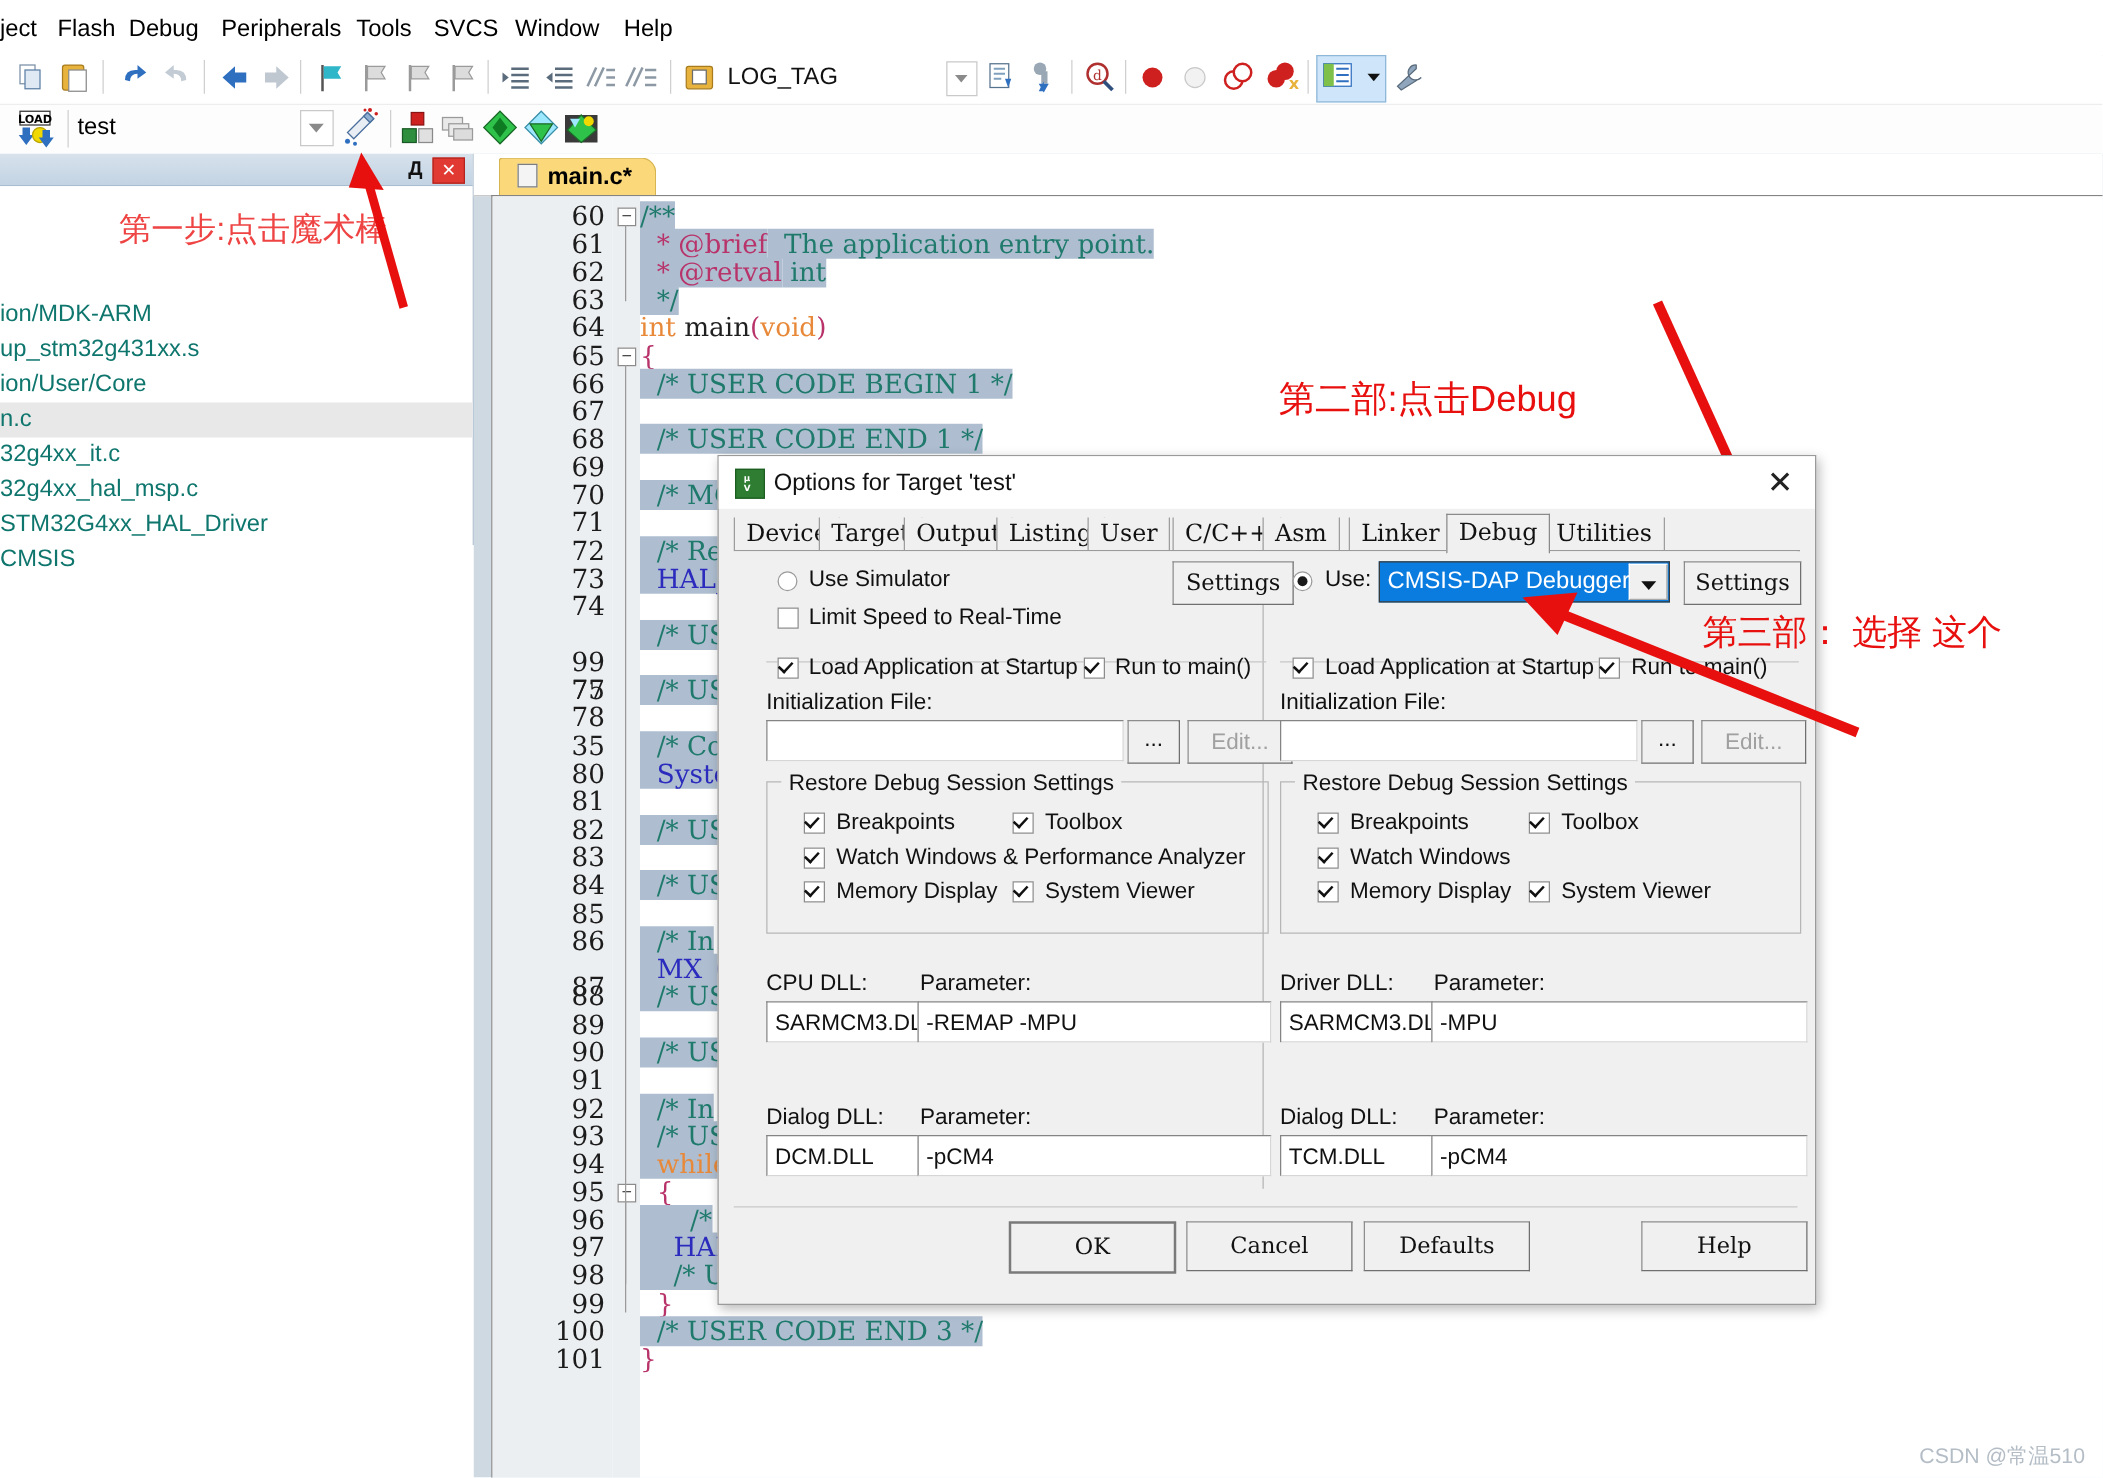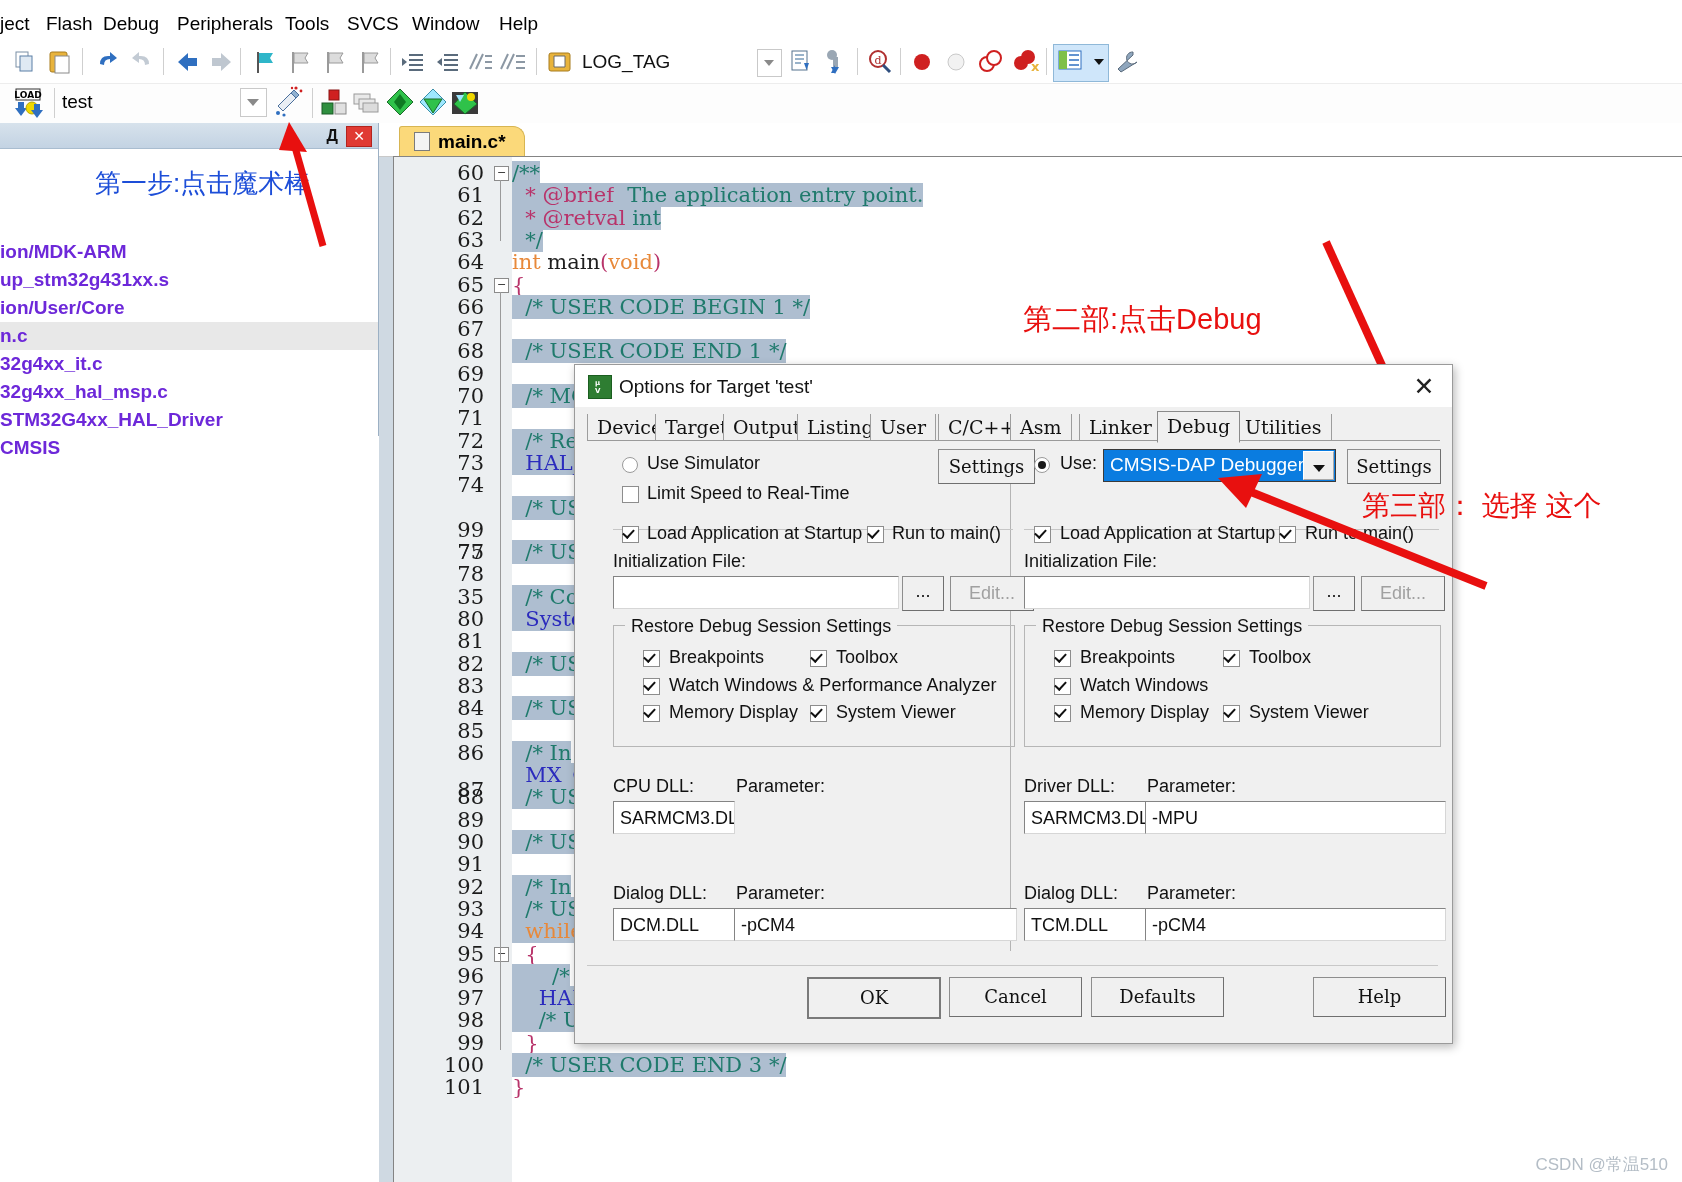--- a/index.html
+++ b/index.html
@@ -40,26 +40,26 @@
     background:linear-gradient(to bottom,#d7e2ec,#c3d3e3);
     border-bottom:1px solid #a9bdd0;
   }
   #pin-icon{position:absolute;right:40px;top:4px;font-size:16px;color:#111;font-weight:bold;}
   #close-box{
     position:absolute;right:6px;top:3px;width:24px;height:19px;background:#e03a33;
     color:#fff;font-size:14px;line-height:19px;text-align:center;border:1px solid #b3241e;
   }
   #proj-body{position:absolute;left:0;top:26px;width:378px;height:287px;background:#fff;}
   .tree-item{
-    position:absolute;left:0;font-size:19px;color:#6d28d9;white-space:nowrap;
-    height:28px;line-height:28px;width:378px;font-weight:bold;
+    position:absolute;left:0;font-size:19px;color:#0f766e;white-space:nowrap;
+    height:28px;line-height:28px;width:378px;
   }
   .tree-item.sel{background:#e8e8e8;}
   #step1-label{
-    position:absolute;left:95px;top:166px;font-size:26px;color:#1d4ed8;white-space:nowrap;
+    position:absolute;left:95px;top:166px;font-size:26px;color:#ef4444;white-space:nowrap;
   }
   
   #editor-wrap{
     position:absolute;left:379px;top:123px;width:1303px;height:1059px;background:#cfd9e2;
   }
   #tabstrip{
     position:absolute;left:0;top:0;width:1303px;height:33px;background:#ffffff;
     border-bottom:1px solid #c9c9c9;
   }
   #tab-mainc{
@@ -661,20 +661,21 @@
       <div class="chk on" style="left:52px;top:237px"></div>
       <div class="lbl" style="left:78px;top:234px">Watch Windows &amp; Performance Analyzer</div>
       <div class="chk on" style="left:52px;top:264px"></div>
       <div class="lbl" style="left:78px;top:261px">Memory Display</div>
       <div class="chk on" style="left:219px;top:264px"></div>
       <div class="lbl" style="left:245px;top:261px">System Viewer</div>
 
       <div class="lbl" style="left:22px;top:335px">CPU DLL:</div>
       <div class="lbl" style="left:145px;top:335px">Parameter:</div>
       <div class="tfield" style="left:22px;top:360px;width:114px;height:31px;">SARMCM3.DLL</div>
+      <div class="tfield" style="left:143px;top:360px;width:275px;height:31px;">-REMAP -MPU</div>
 
       <div class="lbl" style="left:22px;top:442px">Dialog DLL:</div>
       <div class="lbl" style="left:145px;top:442px">Parameter:</div>
       <div class="tfield" style="left:22px;top:467px;width:114px;height:31px;">DCM.DLL</div>
       <div class="tfield" style="left:143px;top:467px;width:275px;height:31px;">-pCM4</div>
     </div>
 
     <div class="pane" id="pane-r">
       <div class="radio on" style="left:14px;top:16px"></div>
       <div class="lbl" style="left:40px;top:12px">Use:</div>

